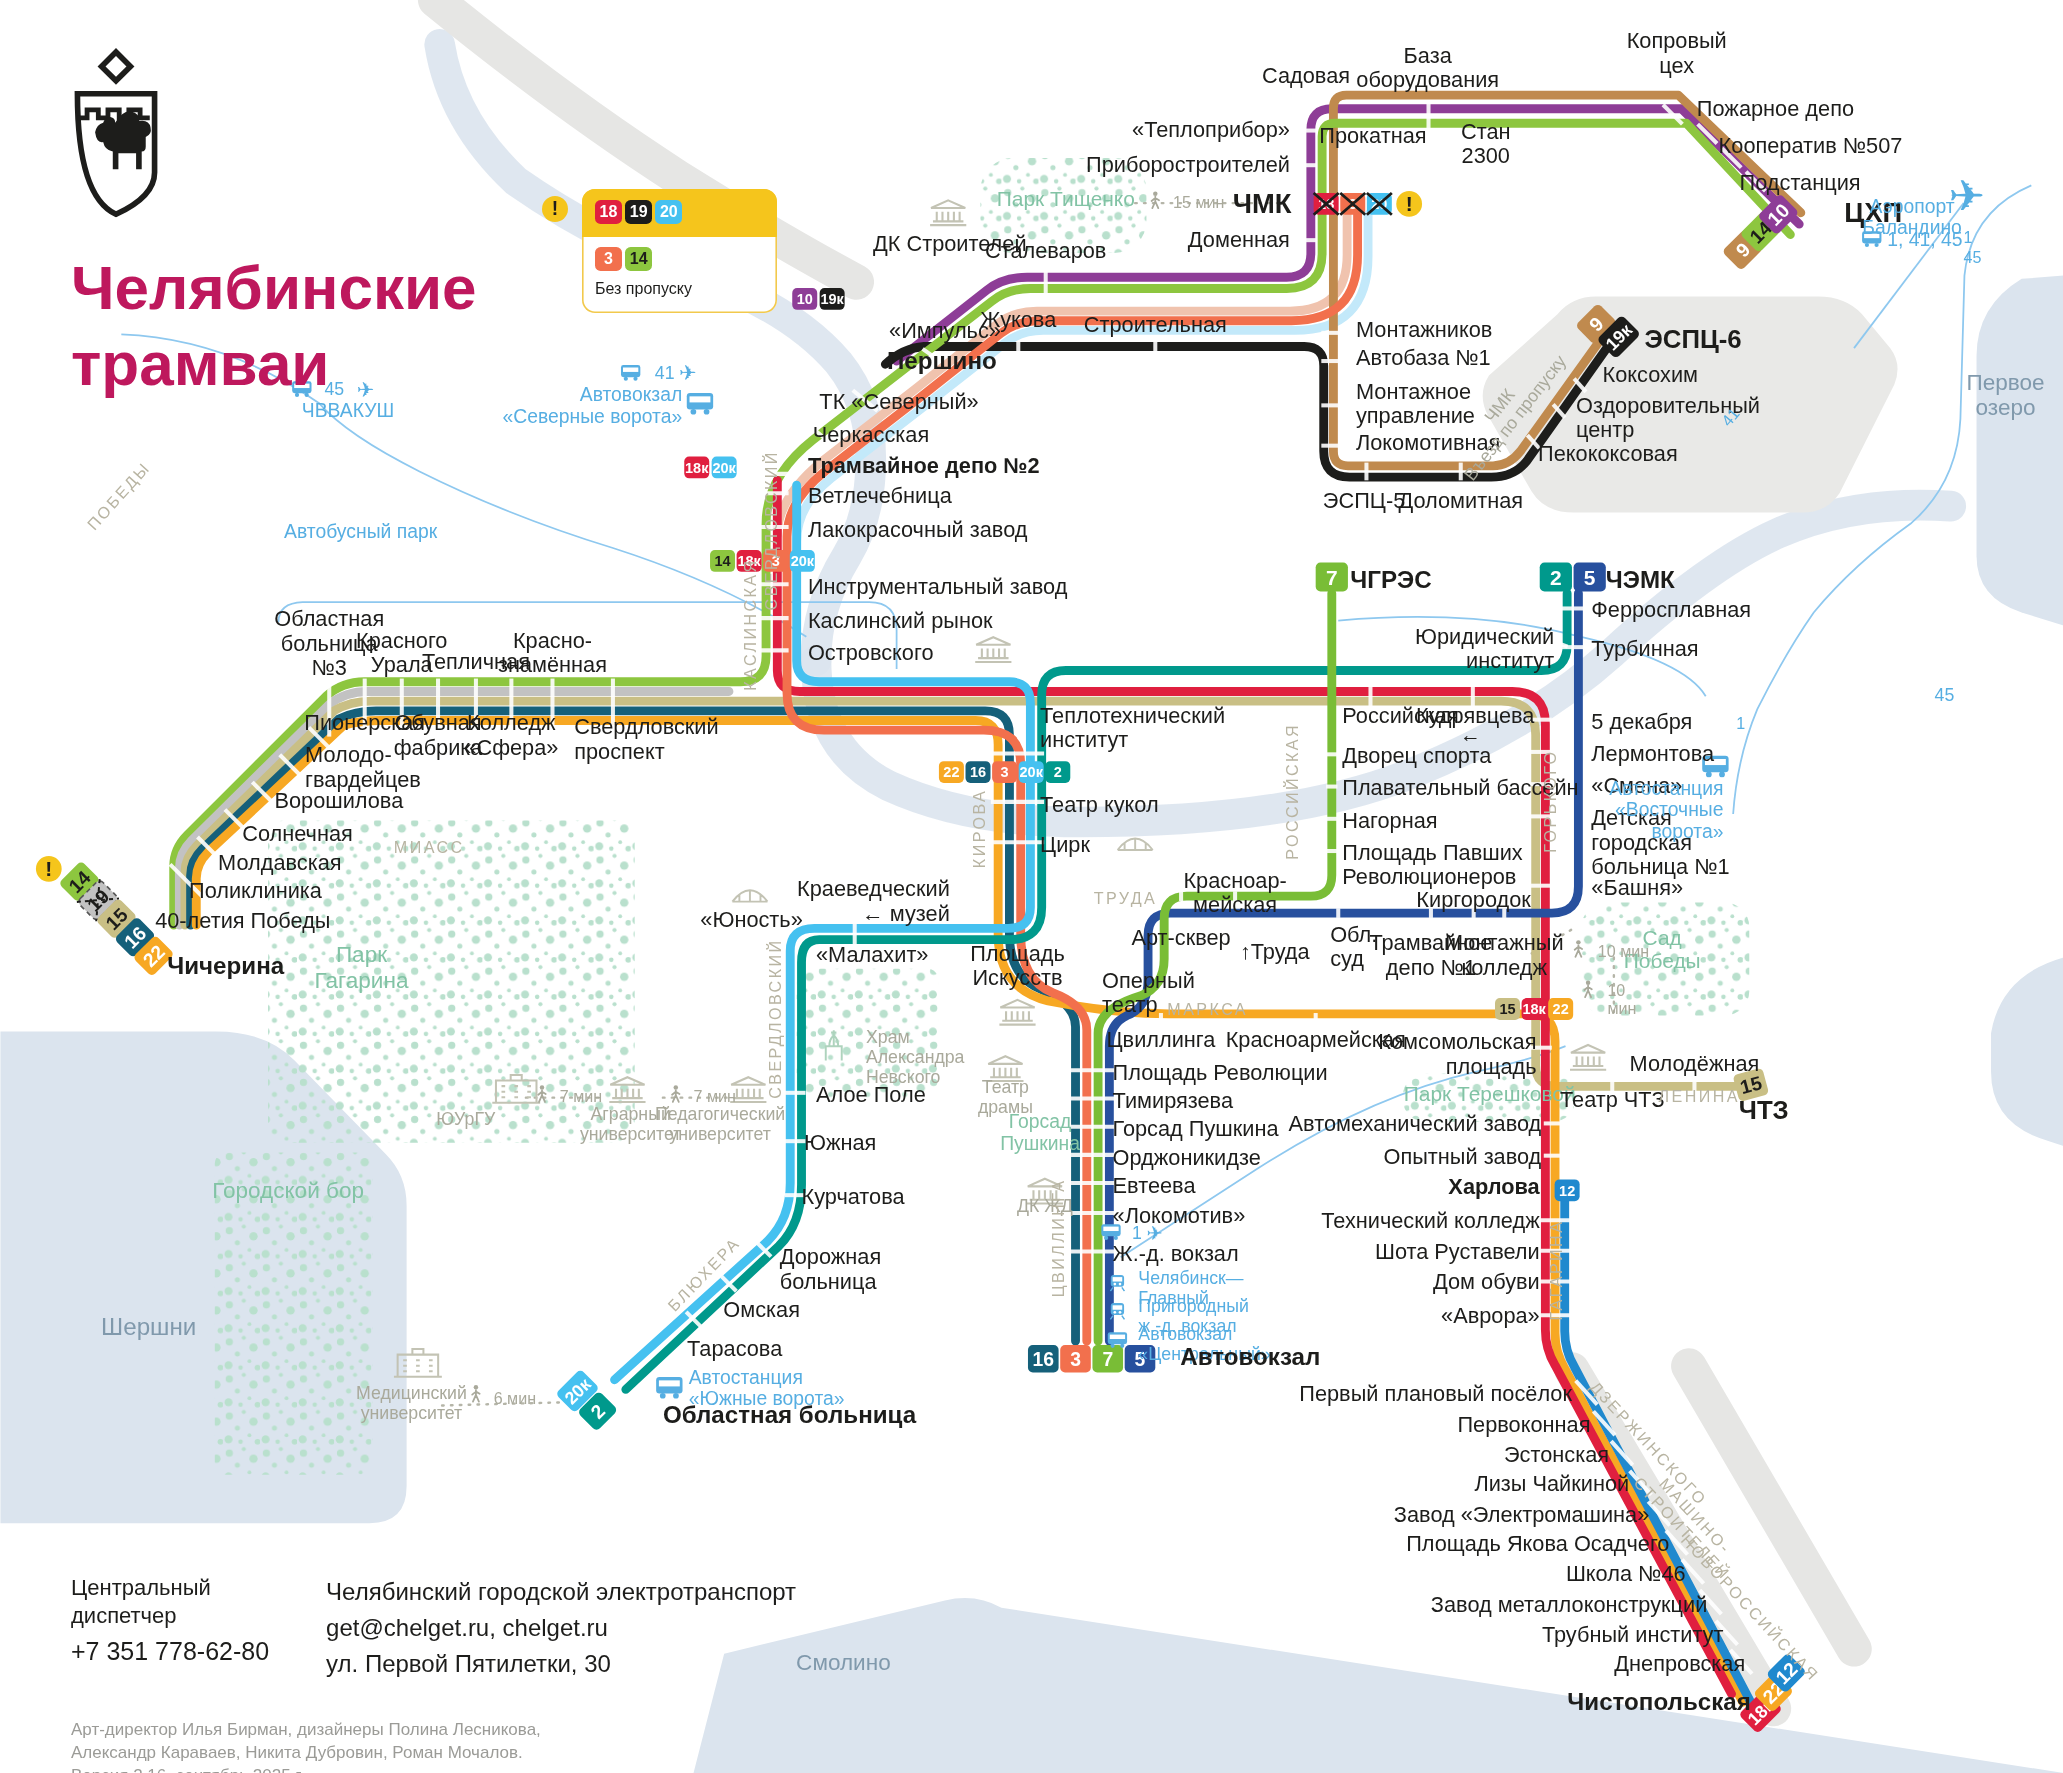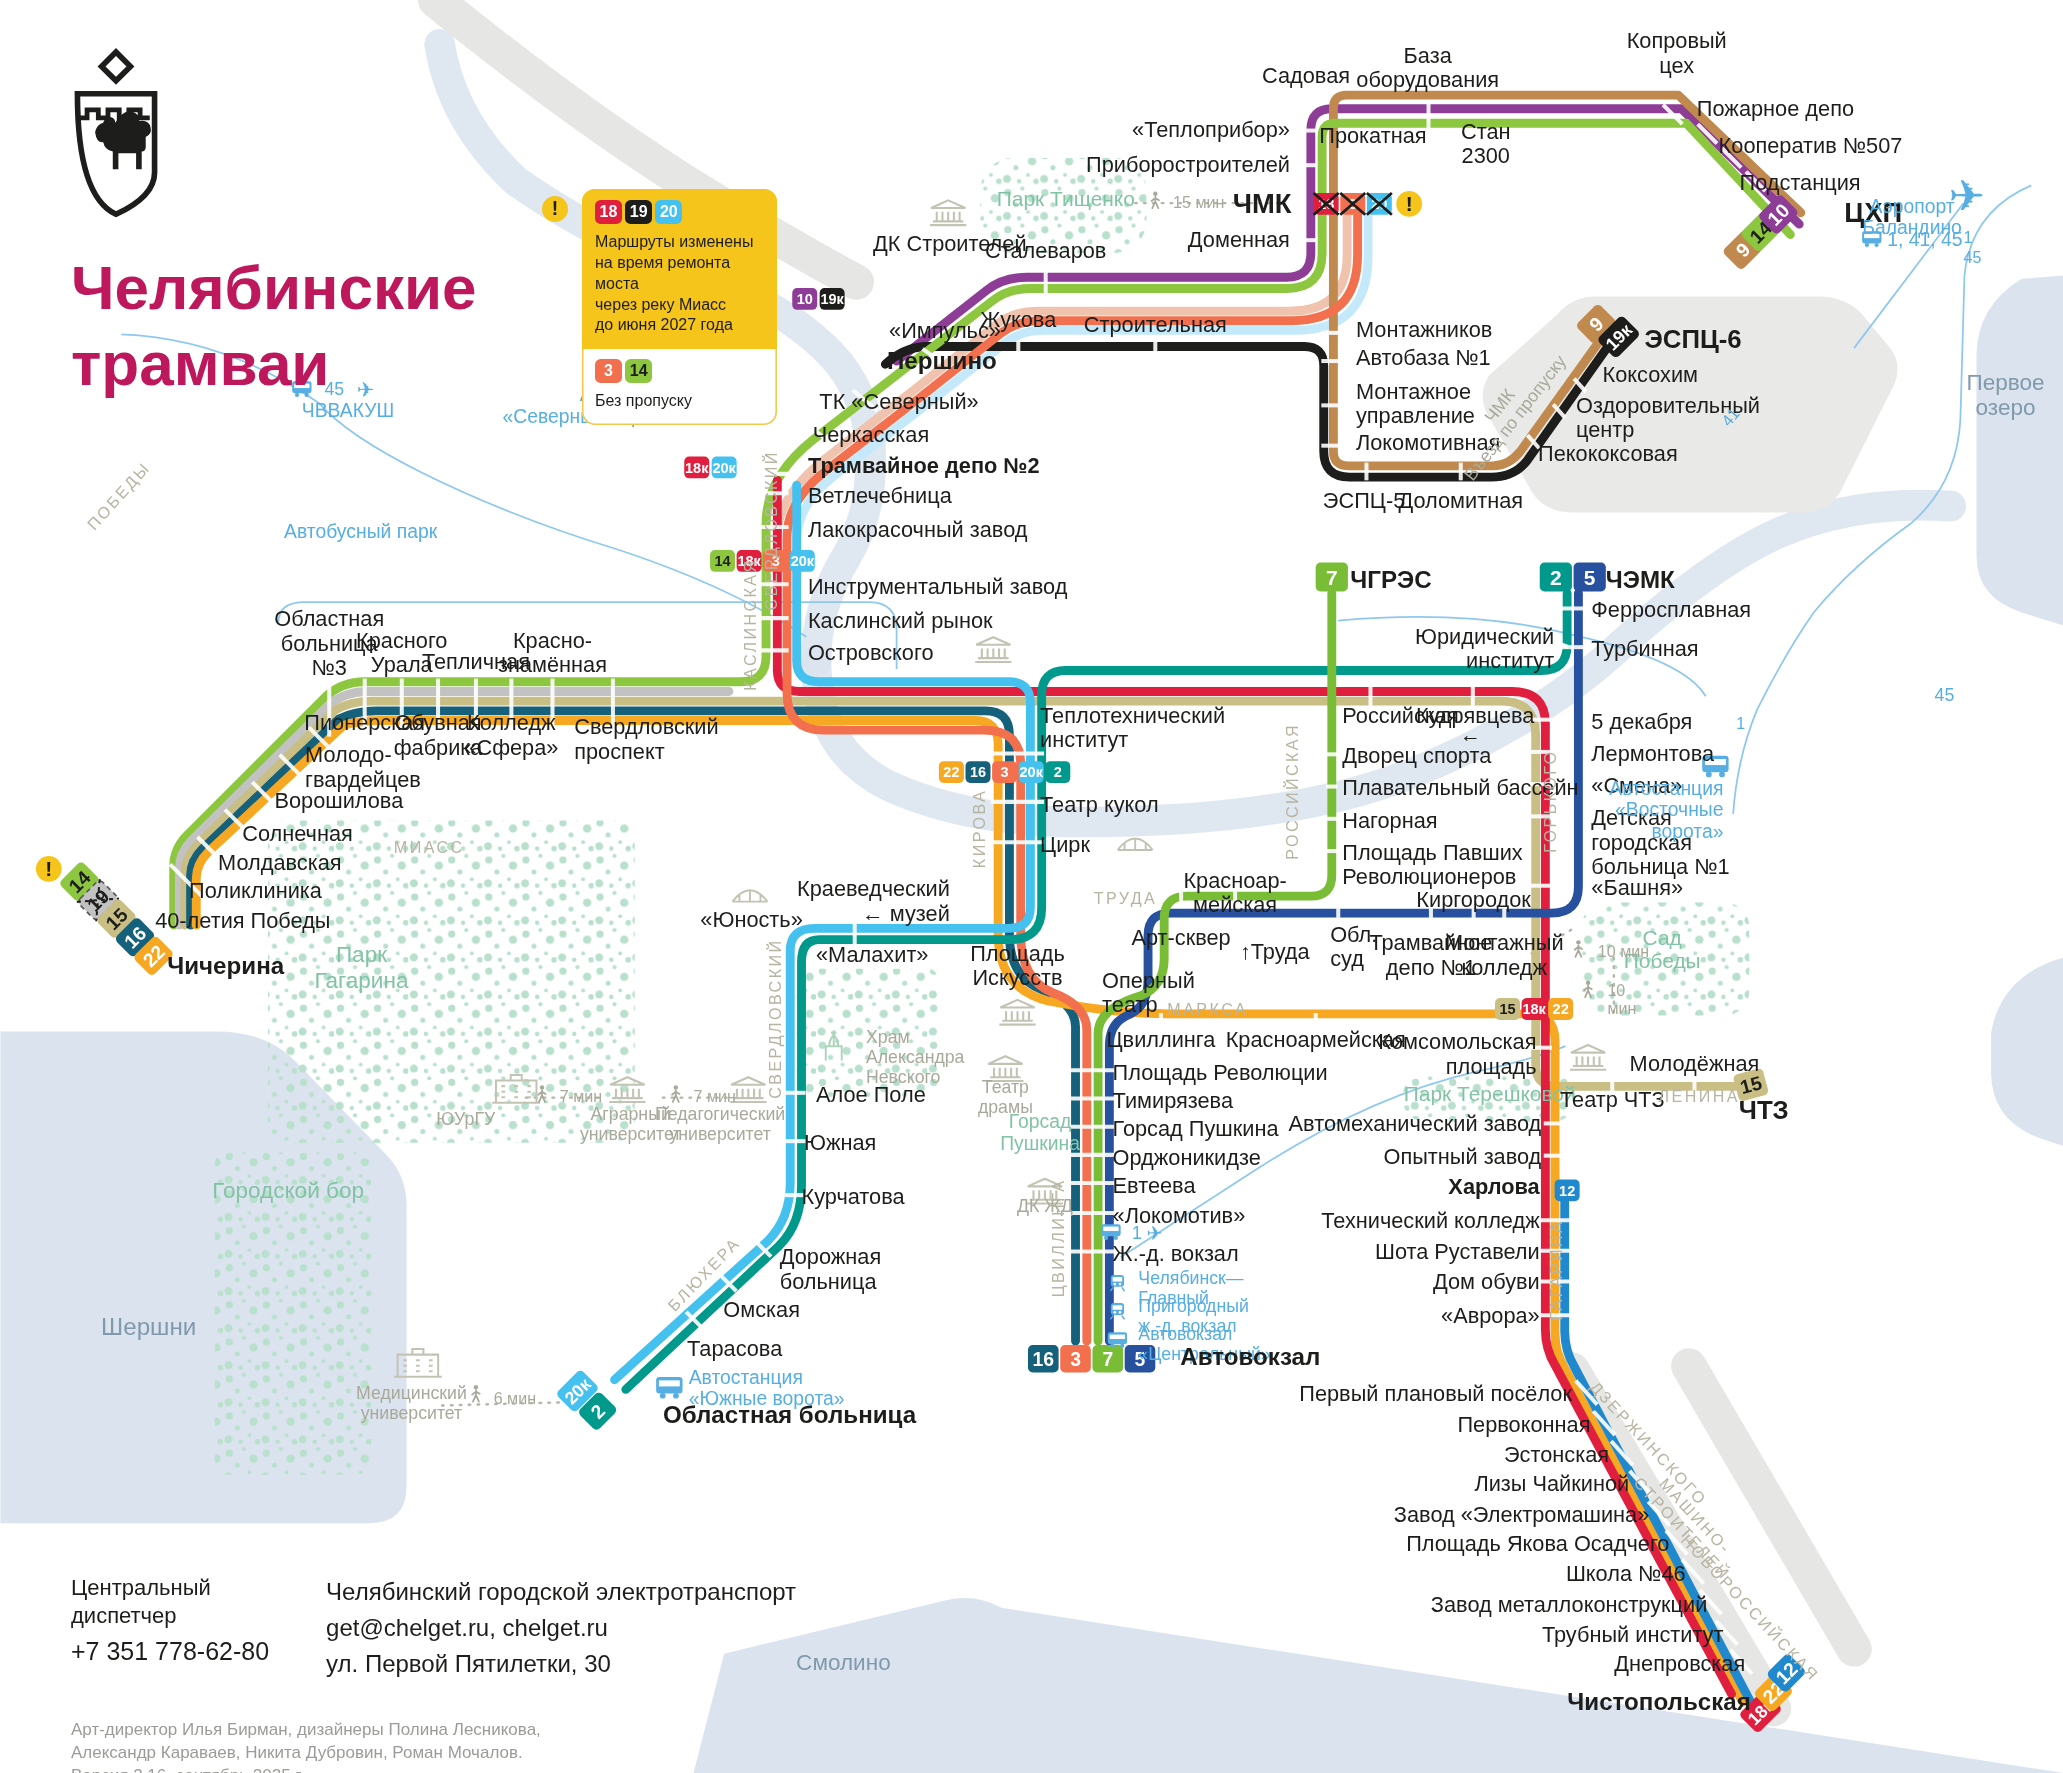--- a/index.html
+++ b/index.html
@@ -665,24 +665,20 @@
 </header>
 
 <div class="warnmark">!</div>
 <div class="notice">
   <div class="top">
     <div class="brow" id="noticeChanged">
           <div class="rb" style="background: rgb(224, 31, 63); color: rgb(255, 255, 255);">18</div>
           <div class="rb" style="background: rgb(29, 29, 27); color: rgb(255, 255, 255);">19</div>
           <div class="rb" style="background: rgb(69, 193, 240); color: rgb(255, 255, 255);">20</div>
         </div>
-    <div class="txt">Маршруты изменены
-на время ремонта моста
-через реку Миасс
-до июня 2027 года</div>
   </div>
   <div class="bottom">
     <div class="brow" id="noticeSame">
           <div class="rb" style="background: rgb(242, 112, 77); color: rgb(255, 255, 255);">3</div>
           <div class="rb" style="background: rgb(141, 198, 63); color: rgb(29, 29, 27);">14</div>
         </div>
     <div class="txt">Без пропуску</div>
   </div>
 </div>
 

